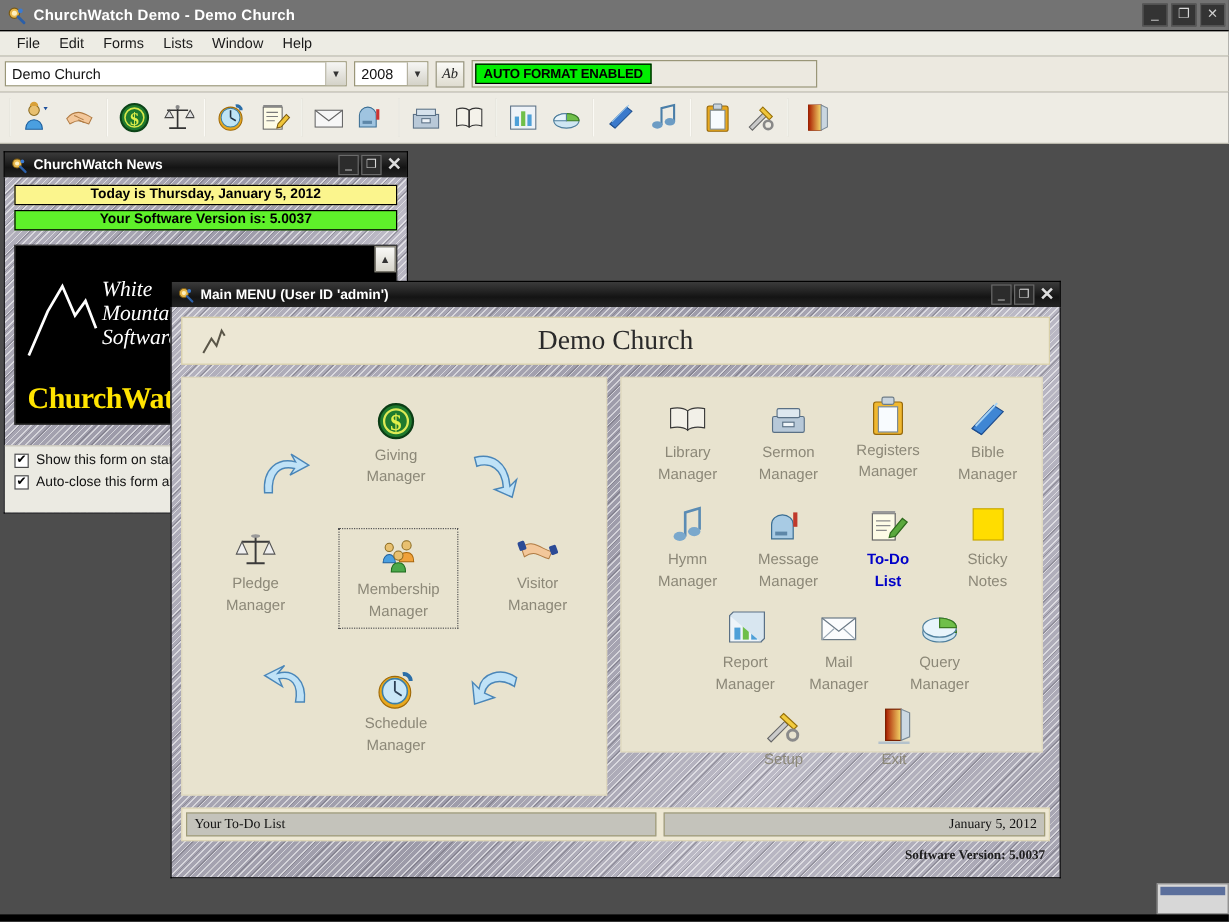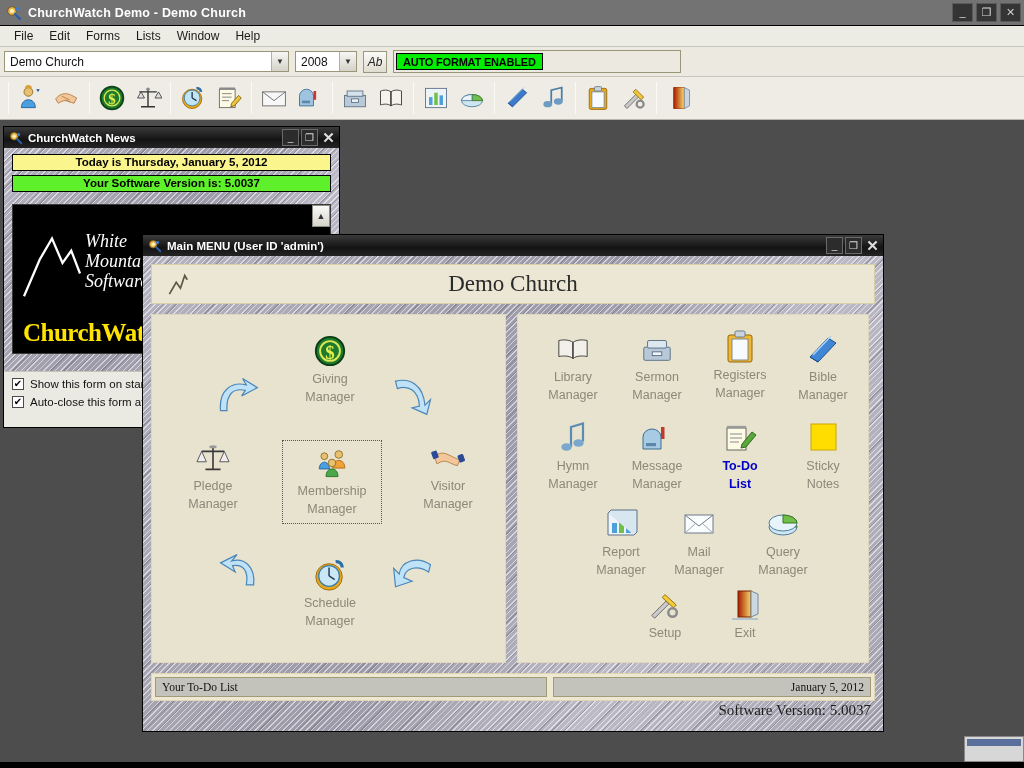--- a/index.html
+++ b/index.html
@@ -67,21 +67,21 @@
     border-left:1px solid #b4b1a0;
     display:flex; align-items:center; justify-content:center;
     font-size:8px; color:#333;
   }
   #church-combo { width:285px; }
   #year-combo { width:62px; }
   .ab-button {
     width:24px; height:22px; border:1px solid #999781;
     background:linear-gradient(#fbfbf8,#dfdcd0);
     display:flex; align-items:center; justify-content:center;
-    font-style:italic; font-size:12px; color:#222;
+    font-style:italic; font-size:12px; color:#222;font-family:Liberation Serif, serif;
   }
   #autoformat-outer {
     height:23px; border:1px solid #9a9678; background:#ece9e0;
     display:flex; align-items:center; padding:0 2px; width:288px;
   }
   #autoformat-badge {
     background:#00ee00; border:1px solid #000; color:#000;
     font-size:11px; font-weight:bold; letter-spacing:-0.2px;
     padding:1px 6px; height:17px; line-height:15px;
   }
@@ -197,21 +197,21 @@
     position:relative;
   }
   #mm-header-title {
     font-family:"Liberation Serif", serif;
     font-size:23px; color:#2a2a2a;
   }
   #mm-header-logo { position:absolute; left:14px; top:5px; }
   #mm-panels { display:flex; gap:11px; margin-top:10px; }
   .mm-panel { background:#e8e3cf; border:1px solid #ded7bd; }
   #mm-panel-left { width:355px; height:349px; position:relative; }
-  #mm-panel-right { width:352px; height:349px; position:relative; }
+  #mm-panel-right { width:352px; height:313px; position:relative; }
 
   .mm-item { position:absolute; width:94px; text-align:center; }
   .mm-item .lbl {
     font-size:12.5px; color:#8c8878; line-height:15px; margin-top:3px;
     font-weight:normal;
   }
   .mm-item.selected { outline:1px dotted #555; outline-offset:0; }
   .mm-item.highlight .lbl { color:#0000c8; font-weight:bold; }
   .mm-icon { height:36px; display:flex; align-items:center; justify-content:center; }
   .mm-icon svg { width:34px; height:34px; }
@@ -227,22 +227,23 @@
   .stat-field {
     height:20px; background:#c4c3bb; border:1px solid #a09c78;
     display:flex; align-items:center; font-size:11.5px; color:#111;
     padding:0 6px;
     font-family:"Liberation Serif", serif;
   }
   #stat-todo { width:392px; }
   #stat-date { flex:1; justify-content:flex-end; }
   #mm-version {
     position:absolute; right:12px; bottom:12px;
-    font-size:15px; color:#1d1d1d;
+    font-size:11px; color:#1d1d1d;
     font-family:"Liberation Serif", serif;
+    font-weight:bold;
   }
 
   
   #desk-artifact {
     position:absolute; right:0; bottom:6px; width:60px; height:26px;
     background:#d7d7d7; border:1px solid #888;
   }
   #desk-artifact .bar { height:7px; background:#5b6f9c; margin:2px; }
   #desk-bottom-strip {
     position:absolute; left:0; bottom:0; width:1024px; height:6px; background:#000;
@@ -740,21 +741,21 @@
                   <ellipse cx="17" cy="17" rx="14" ry="8" fill="#cfe6f2" stroke="#4e7e9c"></ellipse>
                   <path d="M17 9a14 8 0 0 1 14 8H17z" fill="#6fbf4a" stroke="#3b7a20"></path>
                   <ellipse cx="17" cy="13" rx="14" ry="8" fill="#e8f4fb" stroke="#4e7e9c"></ellipse>
                   <path d="M17 5a14 8 0 0 1 14 8H17z" fill="#6fbf4a" stroke="#3b7a20"></path>
                 </svg>
             </div>
             <div class="lbl">Query</div>
             <div class="lbl">Manager</div>
           </div>
 
-          <div class="mm-item" style="left:100px;top:272px;">
+          <div class="mm-item" style="left:88px;top:272px;">
             <div class="mm-icon">
               <svg viewBox="0 0 36 32">
                   <path d="M4 27l15-15 3 3L7 30z" fill="#cbcbcb" stroke="#666"></path>
                   <path d="M18 5l12 11-3 3L15 8z" fill="#f2cb3c" stroke="#96700a"></path>
                   <circle cx="26" cy="24" r="4.5" fill="none" stroke="#8a8a8a" stroke-width="2.6"></circle>
                 </svg>
             </div>
             <div class="lbl">Setup</div>
           </div>
           <div class="mm-item" style="left:180px;top:272px;">

